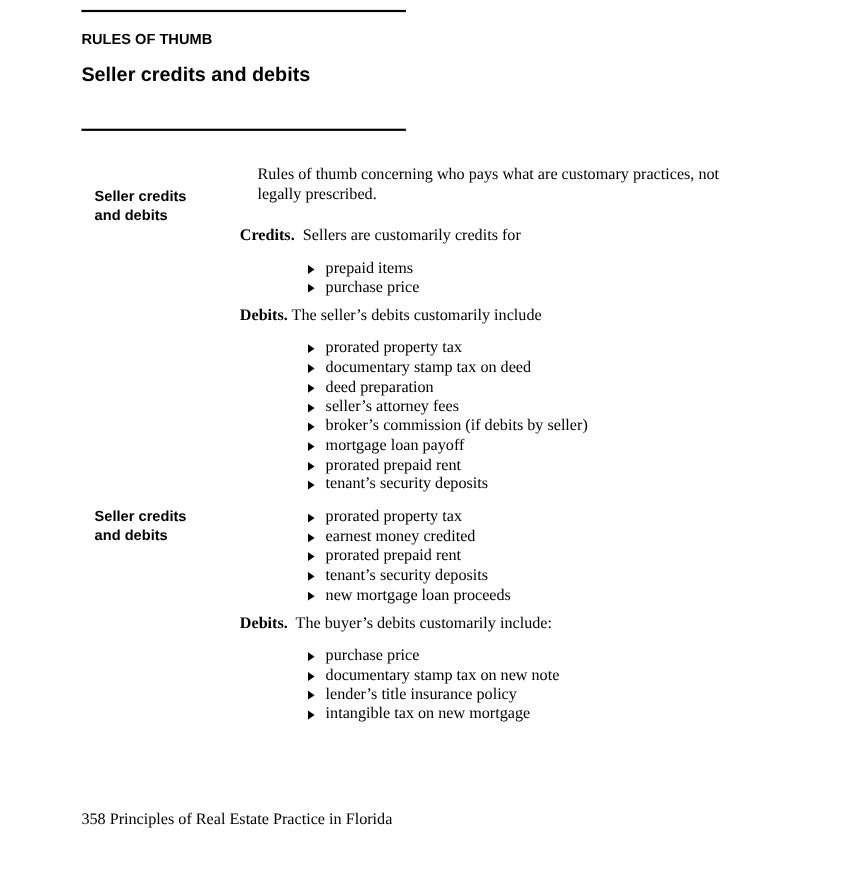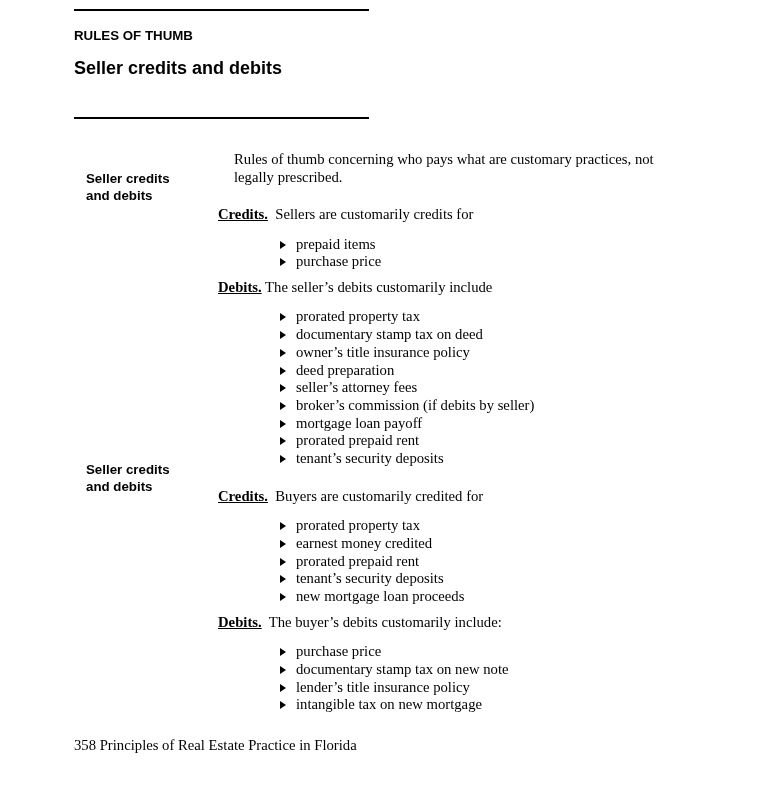--- a/index.html
+++ b/index.html
@@ -57,21 +57,21 @@
   .intro {
     margin: 16px;
     line-height: 17.5px;
   }
   .lead {
     margin: 0;
     line-height: 17.5px;
   }
   .lead.credits { margin-top: 20px; }
   .lead.debits  { margin-top: 8px; }
-  .lead-word { font-weight: bold; text-decoration: underline; }
+  .lead-word { font-weight: bold; }
   .lead-rest { white-space: pre-wrap; }
 
   .bullet-list { margin-top: 12px; }
   .bullet-item {
     position: relative;
     padding-left: 78px;
     line-height: 17.7px;
   }
   .tri {
     position: absolute;
@@ -122,29 +122,27 @@
     <p class="intro">Rules of thumb concerning who pays what are customary practices, not legally prescribed.</p>
   <p class="lead credits"><span class="lead-word">Credits.</span><span class="lead-rest">  Sellers are customarily credits for</span></p>
       <div class="bullet-list">
         <div class="bullet-item"><span class="tri"></span><span>prepaid items</span></div>
         <div class="bullet-item"><span class="tri"></span><span>purchase price</span></div>
       </div>
       <p class="lead debits"><span class="lead-word">Debits.</span><span class="lead-rest"> The seller’s debits customarily include</span></p>
       <div class="bullet-list">
         <div class="bullet-item"><span class="tri"></span><span>prorated property tax</span></div>
         <div class="bullet-item"><span class="tri"></span><span>documentary stamp tax on deed</span></div>
-        <div class="bullet-item"><span class="tri"></span><span>owner’s title insurance policy</span></div>
         <div class="bullet-item"><span class="tri"></span><span>deed preparation</span></div>
         <div class="bullet-item"><span class="tri"></span><span>seller’s attorney fees</span></div>
         <div class="bullet-item"><span class="tri"></span><span>broker’s commission (if debits by seller)</span></div>
         <div class="bullet-item"><span class="tri"></span><span>mortgage loan payoff</span></div>
         <div class="bullet-item"><span class="tri"></span><span>prorated prepaid rent</span></div>
         <div class="bullet-item"><span class="tri"></span><span>tenant’s security deposits</span></div>
       </div>
-      <p class="lead credits"><span class="lead-word">Credits.</span><span class="lead-rest">  Buyers are customarily credited for</span></p>
       <div class="bullet-list">
         <div class="bullet-item"><span class="tri"></span><span>prorated property tax</span></div>
         <div class="bullet-item"><span class="tri"></span><span>earnest money credited</span></div>
         <div class="bullet-item"><span class="tri"></span><span>prorated prepaid rent</span></div>
         <div class="bullet-item"><span class="tri"></span><span>tenant’s security deposits</span></div>
         <div class="bullet-item"><span class="tri"></span><span>new mortgage loan proceeds</span></div>
       </div>
       <p class="lead debits"><span class="lead-word">Debits.</span><span class="lead-rest">  The buyer’s debits customarily include:</span></p>
       <div class="bullet-list">
         <div class="bullet-item"><span class="tri"></span><span>purchase price</span></div>

